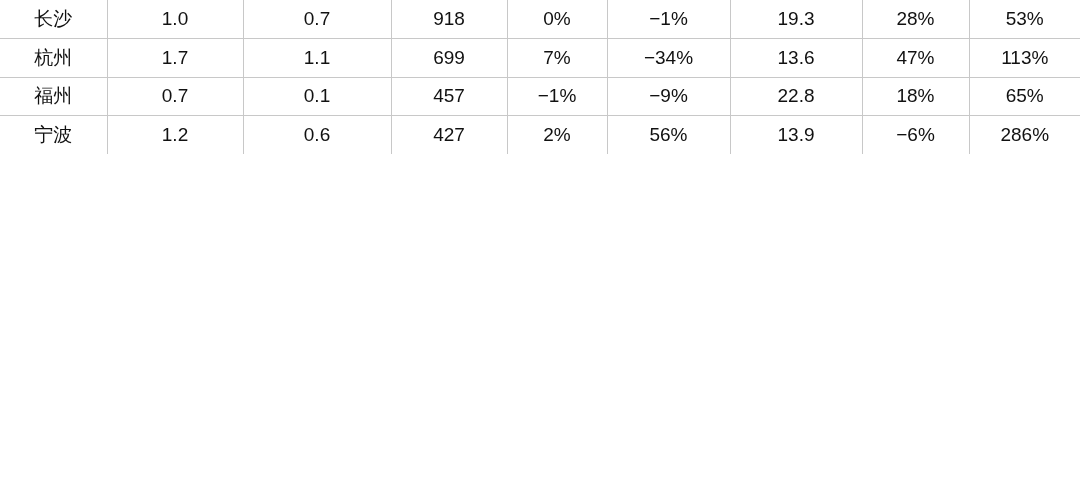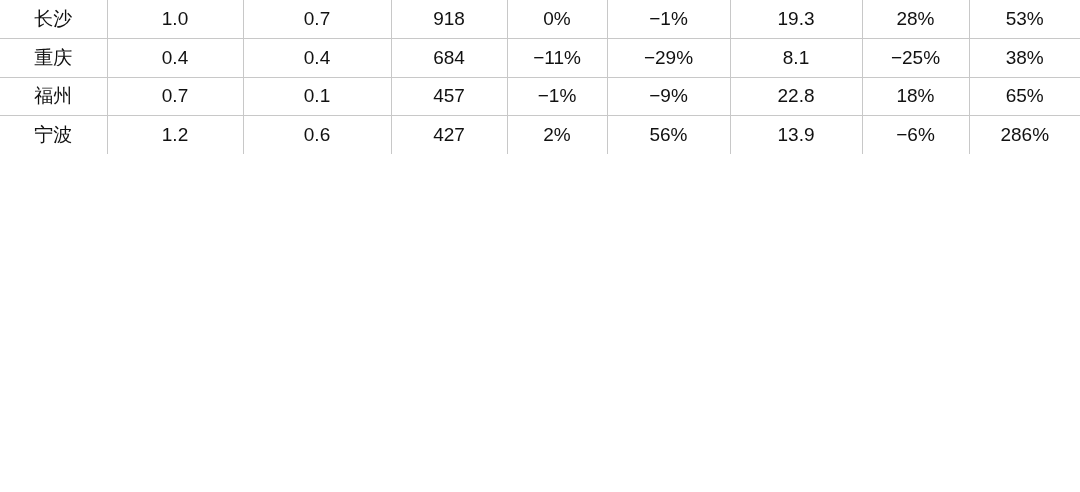--- a/index.html
+++ b/index.html
@@ -82,29 +82,29 @@
           <td>1.0</td>
           <td>0.7</td>
           <td>918</td>
           <td>0%</td>
           <td>−1%</td>
           <td>19.3</td>
           <td>28%</td>
           <td>53%</td>
         </tr>
         <tr>
-          <td class="city">重庆</td>
-          <td>0.4</td>
-          <td>0.4</td>
-          <td>684</td>
-          <td>−11%</td>
-          <td>−29%</td>
-          <td>8.1</td>
-          <td>−25%</td>
-          <td>38%</td>
+          <td class="city">杭州</td>
+          <td>1.7</td>
+          <td>1.1</td>
+          <td>699</td>
+          <td>7%</td>
+          <td>−34%</td>
+          <td>13.6</td>
+          <td>47%</td>
+          <td>113%</td>
         </tr>
         <tr>
           <td class="city">福州</td>
           <td>0.7</td>
           <td>0.1</td>
           <td>457</td>
           <td>−1%</td>
           <td>−9%</td>
           <td>22.8</td>
           <td>18%</td>

